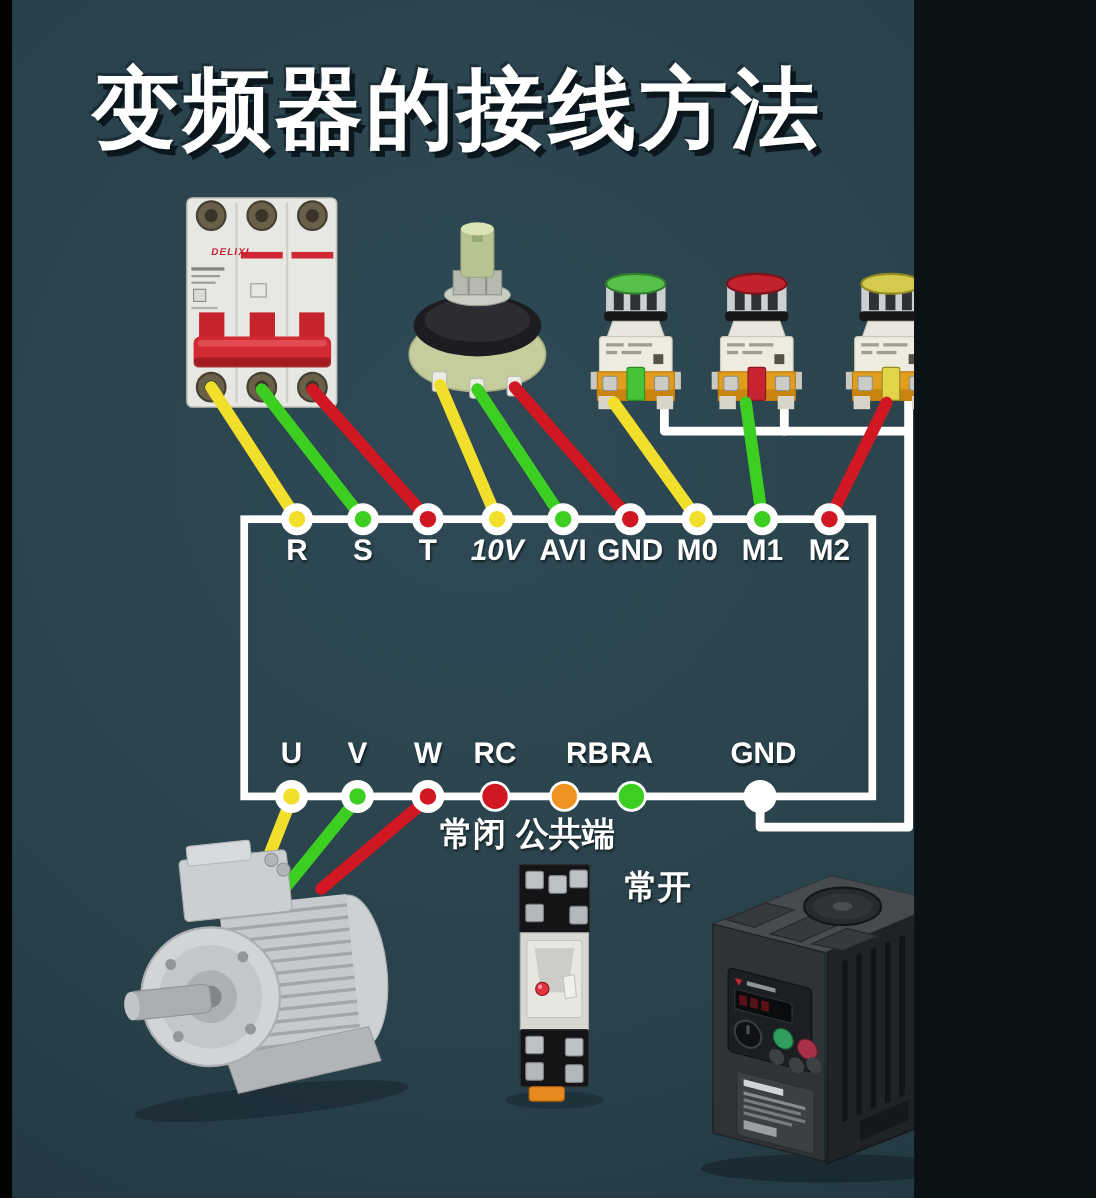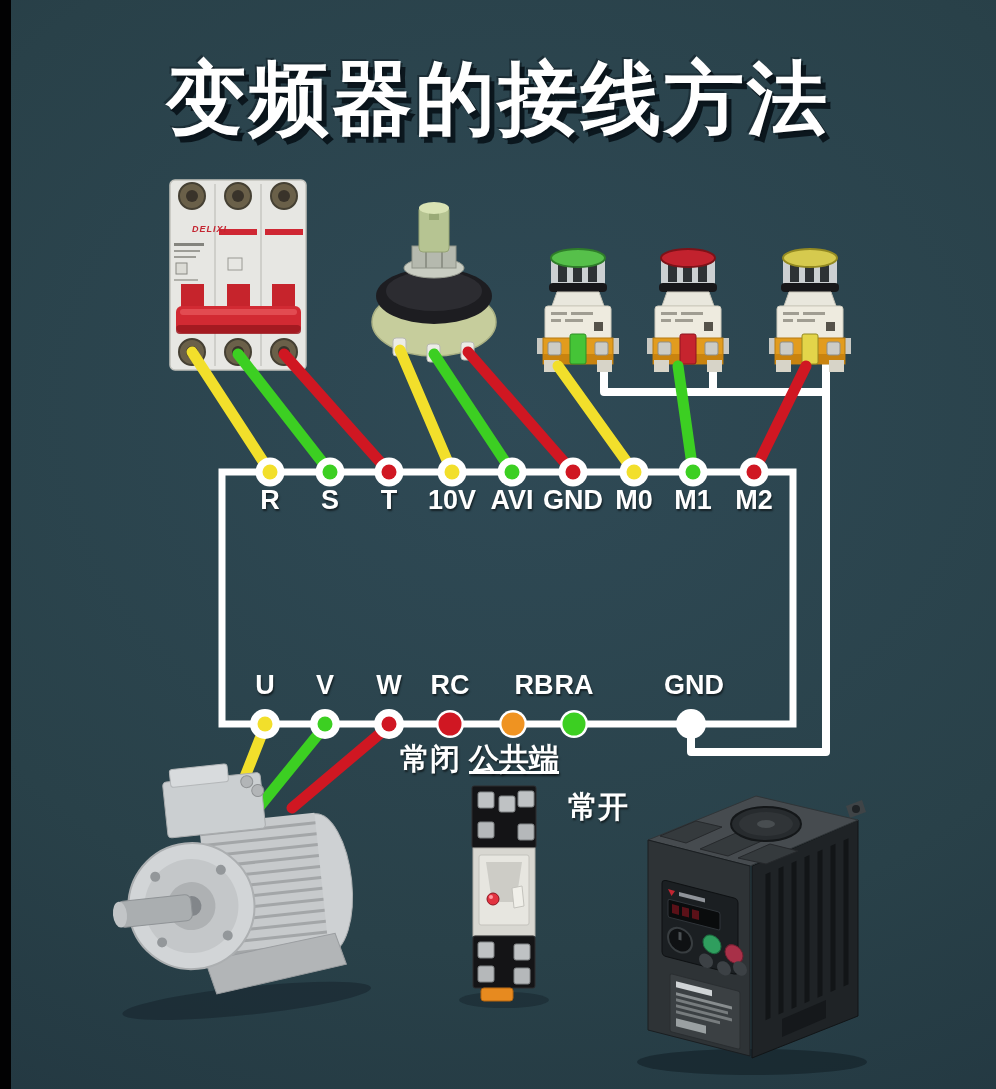--- a/index.html
+++ b/index.html
@@ -1,16 +1,16 @@
 <!DOCTYPE html>
 <html><head>
 <meta charset="utf-8">
 <style>
   html,body{margin:0;padding:0;background:#0b1216;}
-  .stage{position:relative;width:996px;height:1089px;overflow:hidden;
+  .stage{position:relative;width:831px;height:1089px;overflow:hidden;
     background:radial-gradient(120% 90% at 52% 38%, #2f4a56 0%, #294149 55%, #20333d 100%);
     font-family:"Liberation Sans", sans-serif;}
   .edge-strip{position:absolute;left:0;top:0;width:11px;height:100%;background:#020203;}
   .title{position:absolute;left:0;right:0;top:46px;text-align:center;
     font-size:80px;font-weight:900;color:#ffffff;letter-spacing:3px;white-space:nowrap;
     text-shadow:5px 6px 0 rgba(8,18,24,.9), -2px -2px 0 rgba(8,18,24,.4), 2px 2px 0 rgba(8,18,24,.6);}
   svg.art{position:absolute;left:0;top:0;}
   .tlabel{position:absolute;transform:translateX(-50%);color:#fff;font-weight:bold;
     font-size:27px;line-height:1;white-space:nowrap;text-shadow:1px 2px 2px rgba(0,0,0,.55);}
   .cnote{font-size:30px;}
@@ -321,31 +321,31 @@
         <rect x="28" y="171" width="30" height="8" fill="#9aa0a2"></rect>
       </g>
     </g>
   </svg>
 
   <div class="brand" style="left:172px;top:225px;">DELIXI</div>
 
   <div class="tlabel" style="left:270px;top:487px;">R</div>
   <div class="tlabel" style="left:330px;top:487px;">S</div>
   <div class="tlabel" style="left:389px;top:487px;">T</div>
-  <div class="tlabel" style="left:452px;top:487px;">10V</div>
+  <div class="tlabel" style="left:452px;top:487px;font-style:italic;">10V</div>
   <div class="tlabel" style="left:512px;top:487px;text-align:right;">AVI</div>
   <div class="tlabel" style="left:573px;top:487px;">GND</div>
   <div class="tlabel" style="left:634px;top:487px;">M0</div>
   <div class="tlabel" style="left:693px;top:487px;">M1</div>
   <div class="tlabel" style="left:754px;top:487px;">M2</div>
 
   <div class="tlabel" style="left:265px;top:672px;">U</div>
   <div class="tlabel" style="left:325px;top:672px;">V</div>
   <div class="tlabel" style="left:389px;top:672px;">W</div>
   <div class="tlabel" style="left:450px;top:672px;">RC</div>
   <div class="tlabel" style="left:513px;top:672px;margin-left:21px;">RB</div>
   <div class="tlabel" style="left:574px;top:672px;">RA</div>
   <div class="tlabel" style="left:694px;top:672px;">GND</div>
 
   <div class="tlabel cnote" style="left:430px;top:744px;">常闭</div>
-  <div class="tlabel cnote" style="left:514px;top:744px;text-decoration:underline;">公共端</div>
+  <div class="tlabel cnote" style="left:514px;top:744px;">公共端</div>
   <div class="tlabel cnote" style="left:598px;top:744px;margin-top:48px;">常开</div>
 </div>
 
 </body></html>

